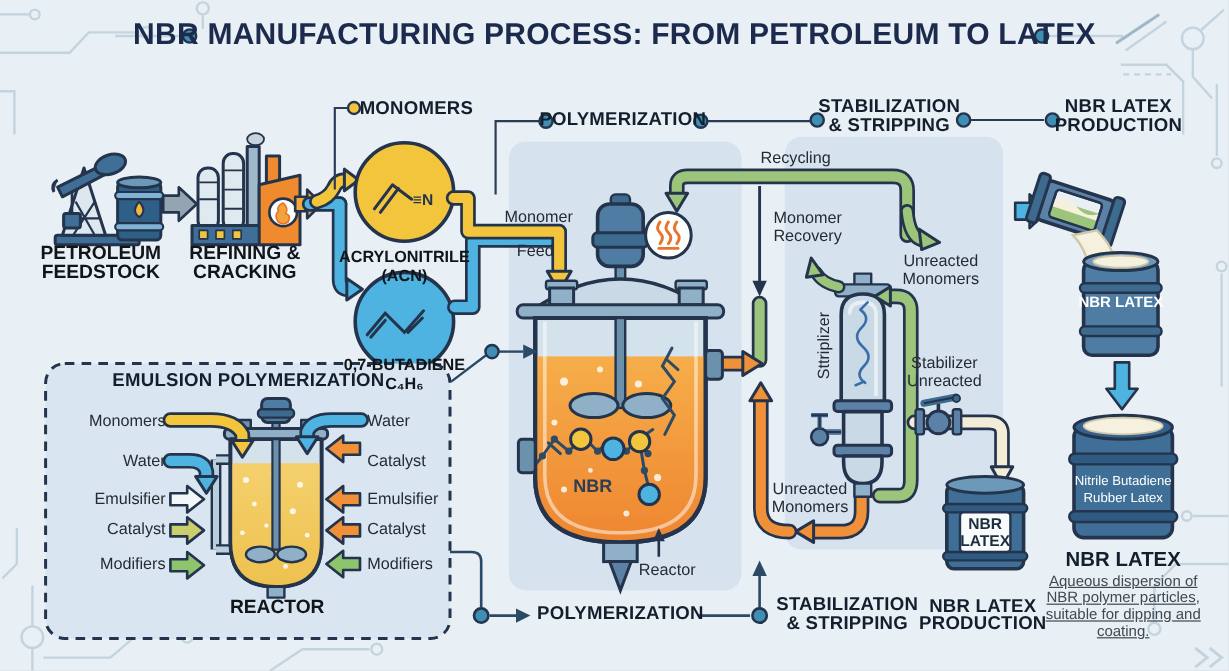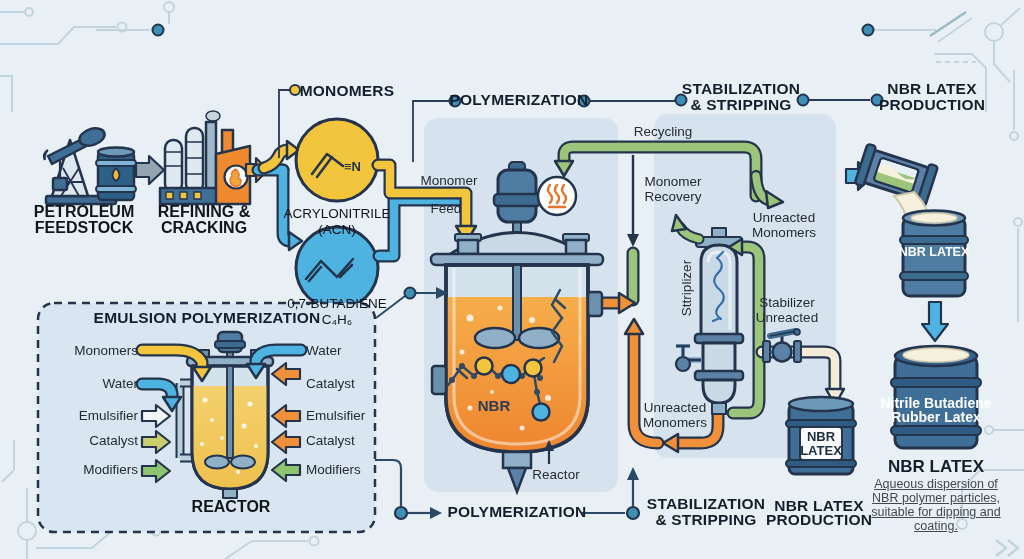--- a/index.html
+++ b/index.html
@@ -7,26 +7,26 @@
          font-family:"Liberation Sans",sans-serif;}
   #art{position:absolute;left:0;top:0;}
   .lbl{position:absolute;white-space:nowrap;transform:translateX(-50%);text-align:center;
        color:#10151A;line-height:1.05;}
   .l{transform:none;text-align:left;}
   .r{transform:translateX(-100%);text-align:right;}
   .rot{transform:translate(-50%,-50%) rotate(-90deg);}
   .h1{font-size:25px;font-weight:800;color:#1C2B4D;letter-spacing:.2px;}
   .h2{font-size:15.5px;font-weight:800;color:#141F2E;letter-spacing:.2px;}
   .stage-lbl{font-size:16px;font-weight:800;color:#10151A;}
-  .chem{font-size:13.5px;font-weight:400;color:#10151A;}
+  .chem{font-size:13.5px;font-weight:700;color:#10151A;}
   .ann{font-size:13.5px;font-weight:500;color:#252B33;}
   .vessel-lbl{font-size:15px;font-weight:800;color:#2C3D55;}
   .drum-lbl{font-size:13px;font-weight:800;color:#1D2E3F;}
   .wl{font-size:12.5px;font-weight:800;color:#FFFFFF;}
-  .wl2{font-size:14px;font-weight:700;color:#FFFFFF;}
+  .wl2{font-size:11px;font-weight:400;color:#FFFFFF;}
   .prod-title{font-size:17px;font-weight:800;color:#141F2E;}
   .desc{font-size:12.5px;font-weight:500;color:#41484F;text-decoration:underline;}
 </style>
 </head>
 <body>
 
 <div id="stage">
 
 <svg id="art" width="1024" height="559" viewBox="0 0 1024 559">
   <defs>
@@ -425,20 +425,21 @@
     <polygon points="247,364 265,364 256,378" fill="#4FB3E2" stroke="#24344D" stroke-width="2.5"></polygon>
   </g>
   <polygon points="300,369 286,369 286,363 272,374 286,385 286,379 300,379" fill="#F09038" stroke="#24344D" stroke-width="2.2" stroke-linejoin="round"></polygon>
   <polygon points="300,411 286,411 286,405 272,416 286,427 286,421 300,421" fill="#F09038" stroke="#24344D" stroke-width="2.2" stroke-linejoin="round"></polygon>
   <polygon points="300,437 286,437 286,431 272,442 286,453 286,447 300,447" fill="#F09038" stroke="#24344D" stroke-width="2.2" stroke-linejoin="round"></polygon>
   <polygon points="300,465 286,465 286,459 272,470 286,481 286,475 300,475" fill="#8FC46E" stroke="#24344D" stroke-width="2.2" stroke-linejoin="round"></polygon>
 
   <text x="344" y="171" font-family="Liberation Sans, sans-serif" font-size="13" font-weight="bold" fill="#24344D" actable="false">≡N</text>
 </svg>
 
+<div class="lbl h1" style="left:512px;top:16px">NBR MANUFACTURING PROCESS: FROM PETROLEUM TO LATEX</div>
 
 <div class="lbl stage-lbl" style="left:84px;top:204px">PETROLEUM</div>
 <div class="lbl stage-lbl" style="left:84px;top:220px">FEEDSTOCK</div>
 <div class="lbl stage-lbl" style="left:204px;top:204px">REFINING &amp;</div>
 <div class="lbl stage-lbl" style="left:204px;top:220px">CRACKING</div>
 
 <div class="lbl h2" style="left:347px;top:83px">MONOMERS</div>
 <div class="lbl chem" style="left:337px;top:207px">ACRYLONITRILE</div>
 <div class="lbl chem" style="left:337px;top:223px">(ACN)</div>
 <div class="lbl chem" style="left:337px;top:297px">0,7-BUTADIENE</div>

